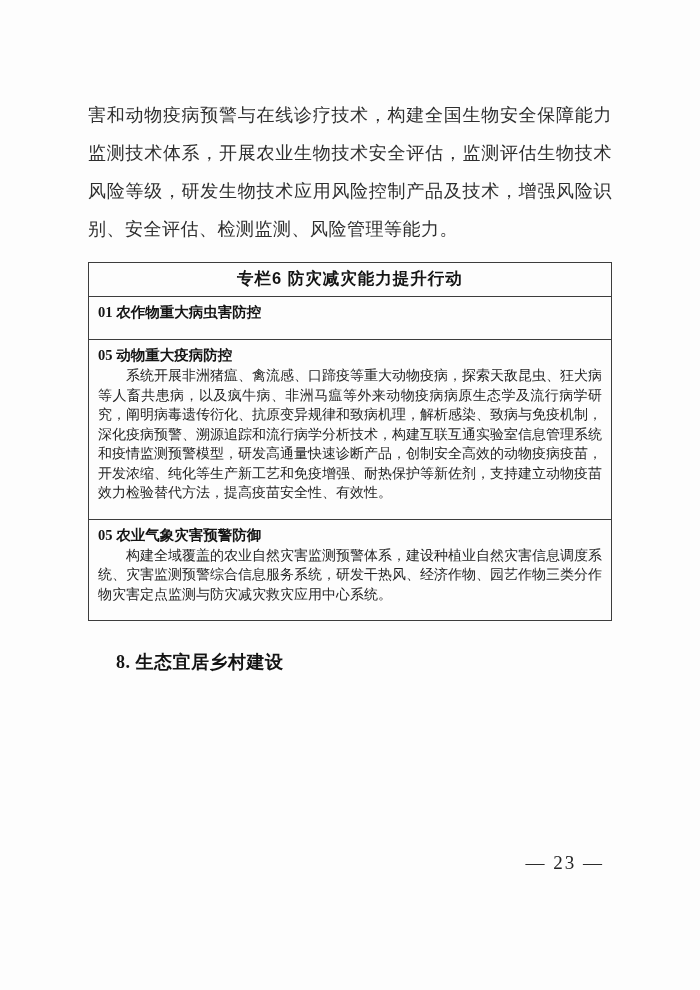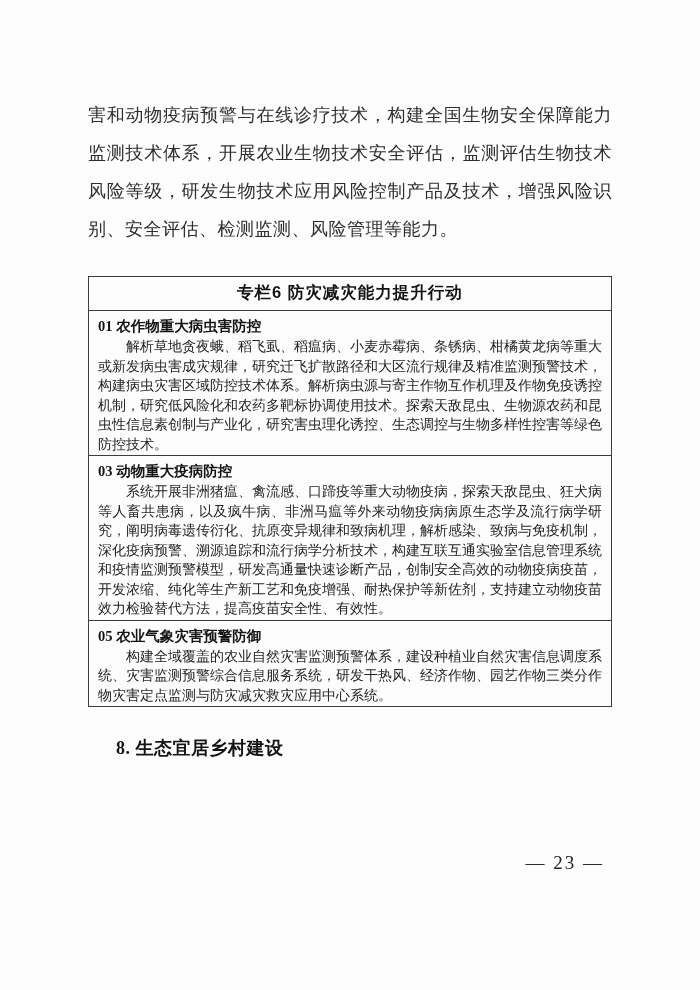--- a/index.html
+++ b/index.html
@@ -36,36 +36,36 @@
   .indent {
     text-indent: 2em;
   }
   .bold-lead {
     font-weight: bold;
     color: #151515;
     font-family: "Liberation Sans", sans-serif;
     font-size: 17.5px;
   }
   .column-box {
-    margin-top: 28px;
+    margin-top: 14px;
     border: 1.5px solid #3d3d3d;
     background: #fdfdfd;
   }
   .box-title {
     text-align: center;
     font-family: "Liberation Sans", sans-serif;
     font-weight: bold;
     font-size: 16.5px;
     letter-spacing: 1px;
     color: #141414;
     padding: 5px 0 6px 0;
     border-bottom: 1px solid #3d3d3d;
   }
   .box-section {
-    padding: 4px 9px 1px 9px;
+    padding: 4px 9px 16px 9px;
     border-bottom: 1px solid #3d3d3d;
   }
   .box-section.last {
     border-bottom: none;
   }
   .box-heading {
     font-weight: bold;
     font-size: 14.5px;
     line-height: 22px;
     color: #141414;
@@ -103,25 +103,24 @@
   <div class="content">
 
     <p class="body-para first-para">害和动物疫病预警与在线诊疗技术，构建全国生物安全保障能力监测技术体系，开展农业生物技术安全评估，监测评估生物技术风险等级，研发生物技术应用风险控制产品及技术，增强风险识别、安全评估、检测监测、风险管理等能力。</p>
 
 
     <div class="column-box">
       <div class="box-title">专栏6 防灾减灾能力提升行动</div>
 
       <div class="box-section">
         <p class="box-heading">01 农作物重大病虫害防控</p>
-        <p class="box-body">解析草地贪夜蛾、稻飞虱、稻瘟病、小麦赤霉病、条锈病、柑橘黄龙病等重大或新发病虫害成灾规律，研究迁飞扩散路径和大区流行规律及精准监测预警技术，构建病虫灾害区域防控技术体系。解析病虫源与寄主作物互作机理及作物免疫诱控机制，研究低风险化和农药多靶标协调使用技术。探索天敌昆虫、生物源农药和昆虫性信息素创制与产业化，研究害虫理化诱控、生态调控与生物多样性控害等绿色防控技术。</p>
       </div>
 
       <div class="box-section">
-        <p class="box-heading">03 动物重大疫病防控</p>
+        <p class="box-heading">05 动物重大疫病防控</p>
         <p class="box-body">系统开展非洲猪瘟、禽流感、口蹄疫等重大动物疫病，探索天敌昆虫、狂犬病等人畜共患病，以及疯牛病、非洲马瘟等外来动物疫病病原生态学及流行病学研究，阐明病毒遗传衍化、抗原变异规律和致病机理，解析感染、致病与免疫机制，深化疫病预警、溯源追踪和流行病学分析技术，构建互联互通实验室信息管理系统和疫情监测预警模型，研发高通量快速诊断产品，创制安全高效的动物疫病疫苗，开发浓缩、纯化等生产新工艺和免疫增强、耐热保护等新佐剂，支持建立动物疫苗效力检验替代方法，提高疫苗安全性、有效性。</p>
       </div>
 
       <div class="box-section last">
         <p class="box-heading">05 农业气象灾害预警防御</p>
         <p class="box-body">构建全域覆盖的农业自然灾害监测预警体系，建设种植业自然灾害信息调度系统、灾害监测预警综合信息服务系统，研发干热风、经济作物、园艺作物三类分作物灾害定点监测与防灾减灾救灾应用中心系统。</p>
       </div>
     </div>
 
     <p class="sub-heading">8. 生态宜居乡村建设</p>

